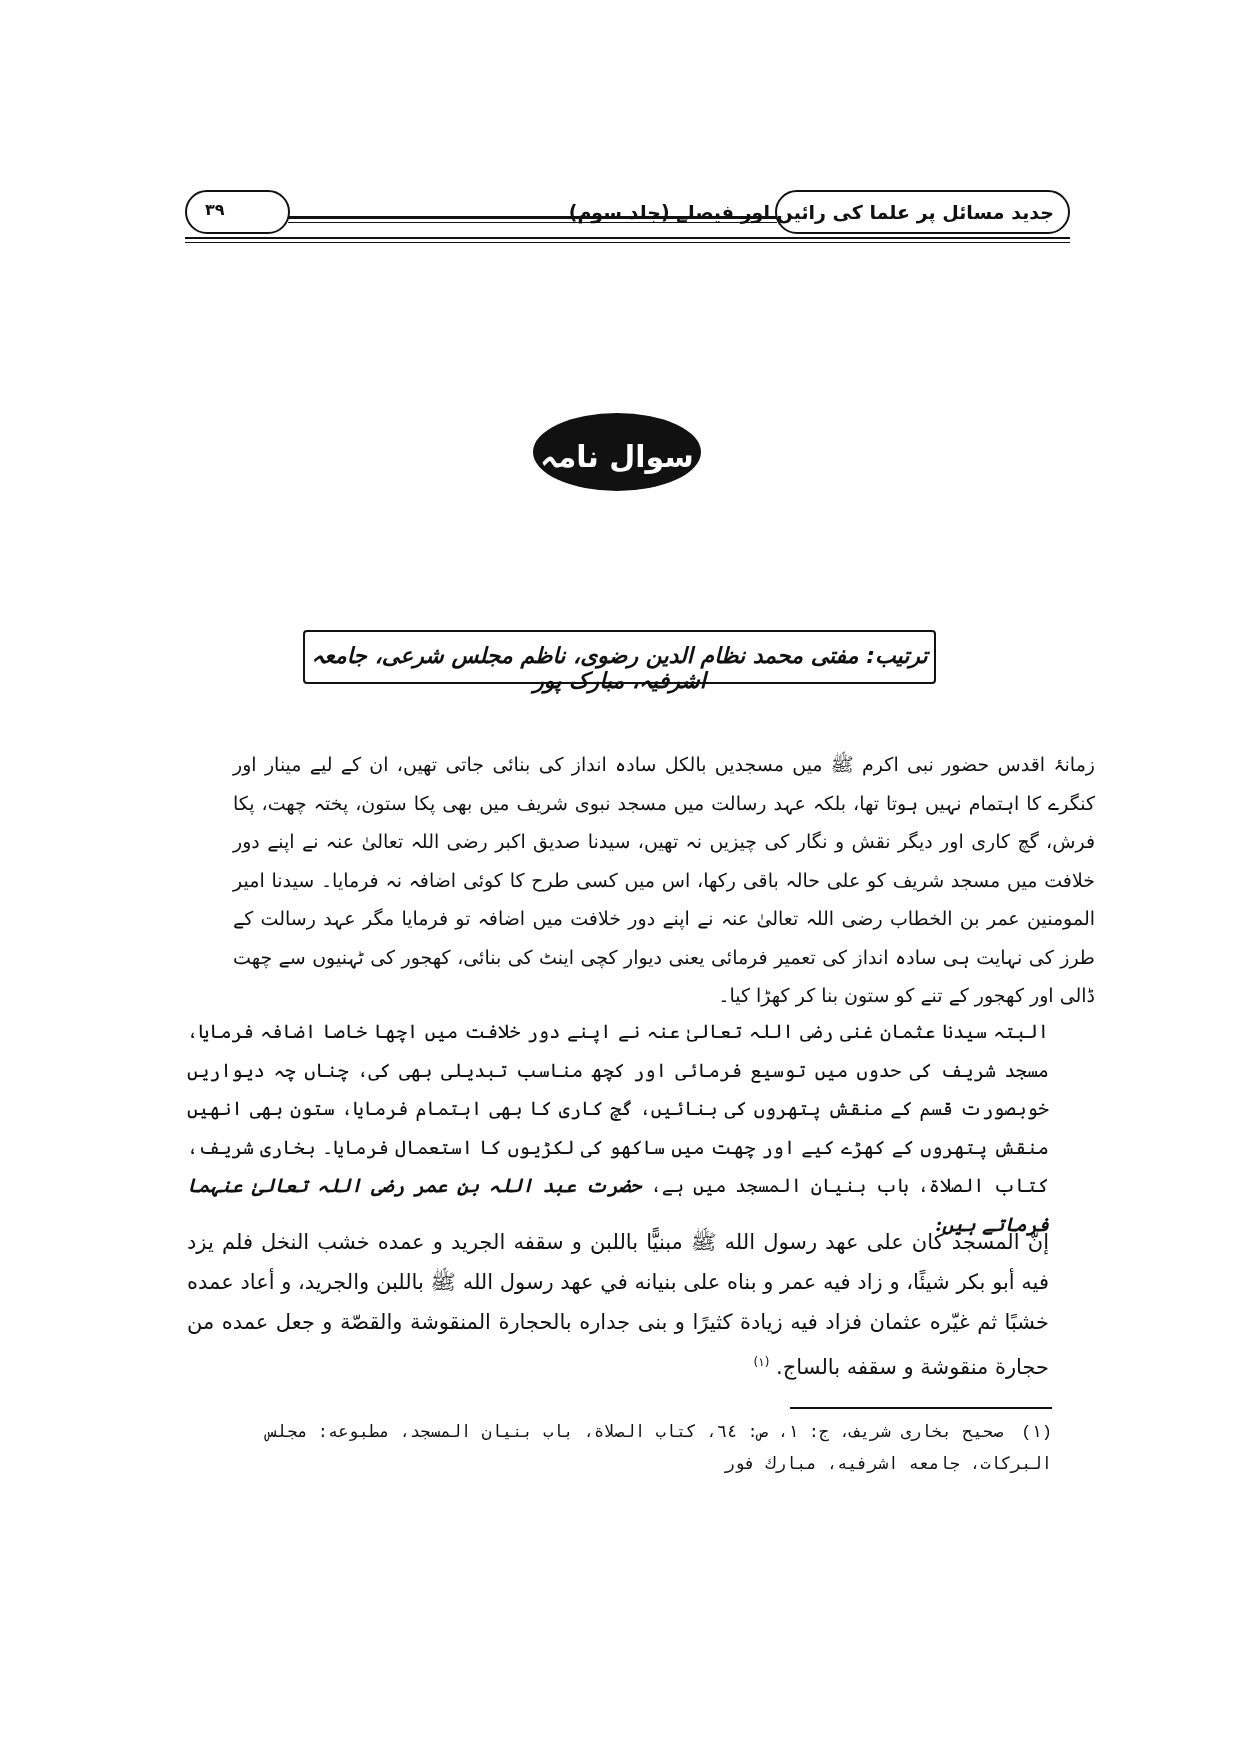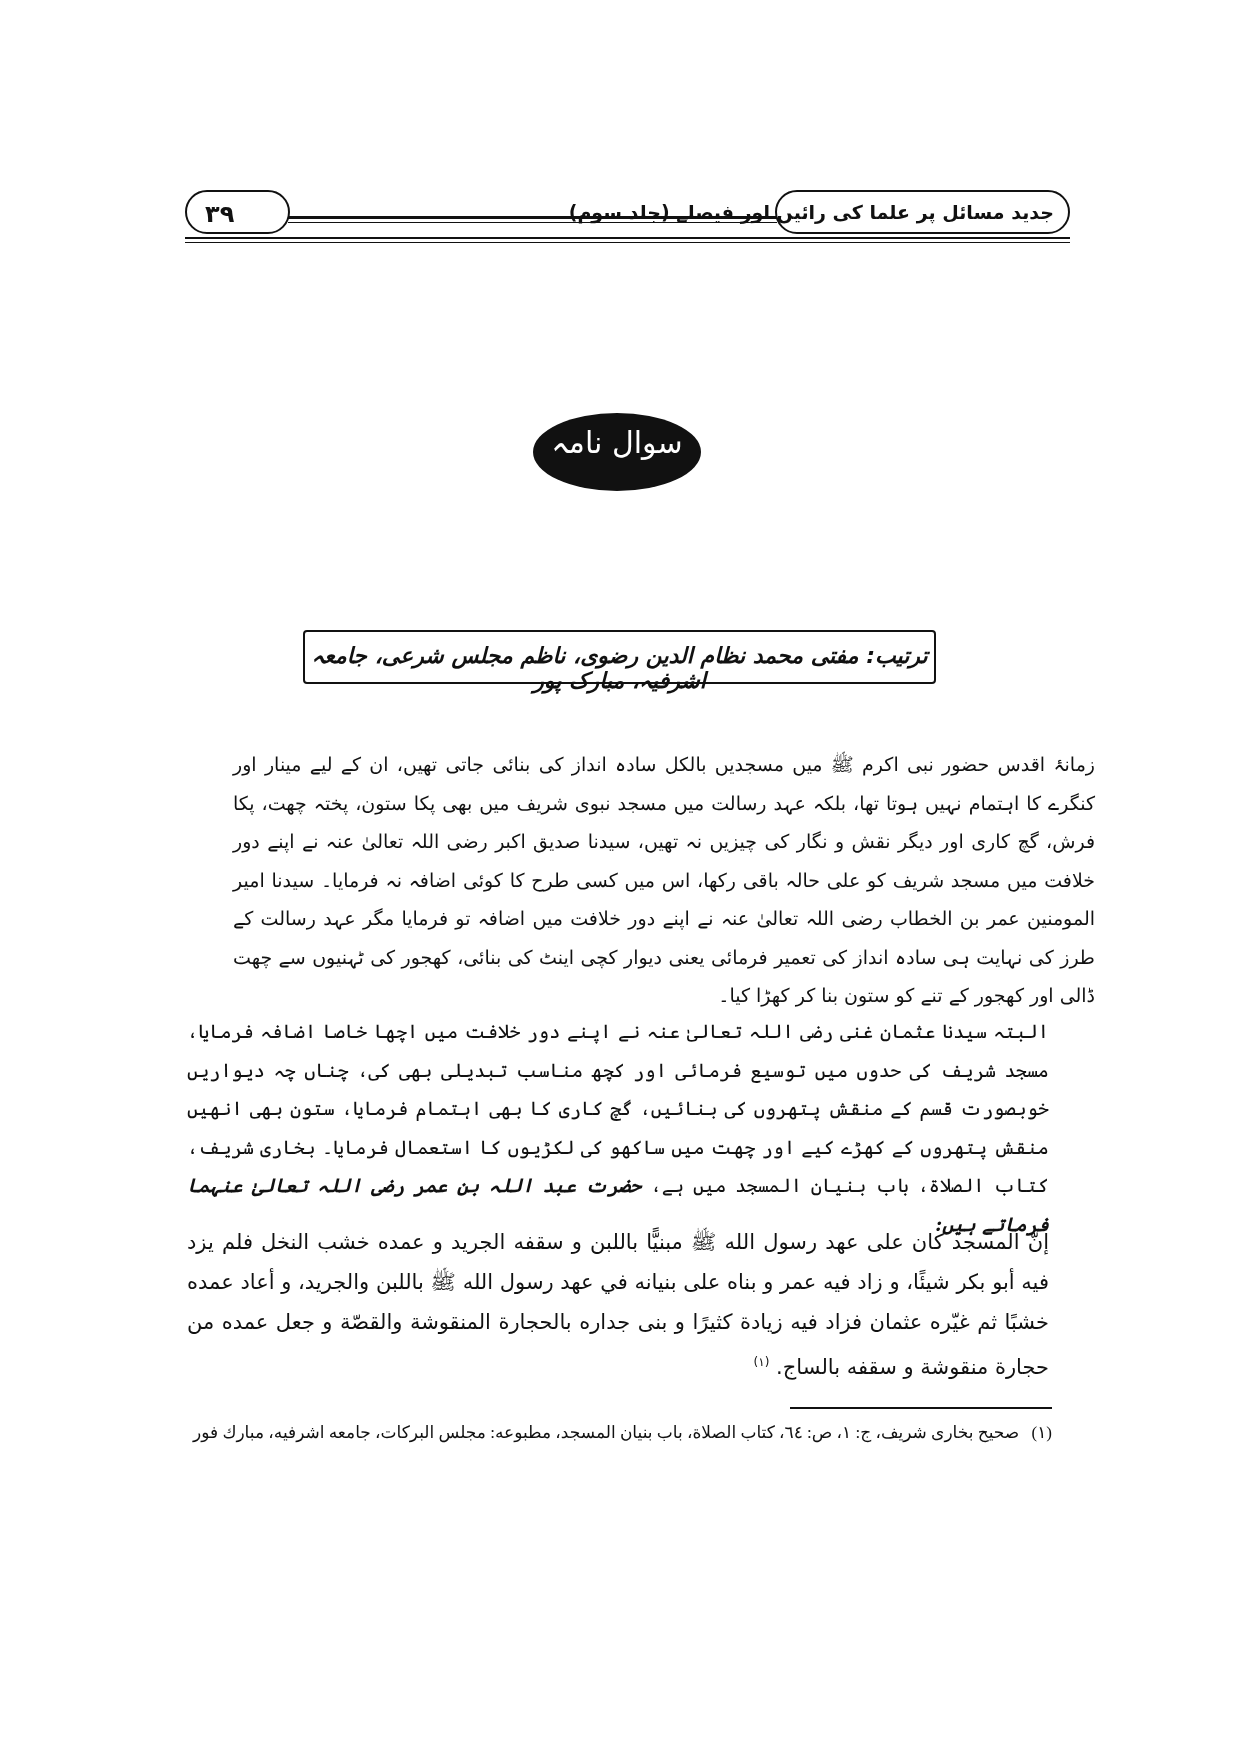--- a/index.html
+++ b/index.html
@@ -4,53 +4,53 @@
   <style>
     html, body { margin: 0; padding: 0; background: #ffffff; }
     body { width: 1240px; height: 1754px; position: relative; overflow: hidden;
       font-family: "DejaVu Sans", sans-serif; color: #111; }
     .page { position: absolute; inset: 0; }
 
     
     .header { position: absolute; top: 190px; left: 185px; width: 885px; height: 52px; }
     .header .pg-pill { position: absolute; left: 0; top: 0; width: 105px; height: 44px;
       border: 2px solid #111; border-radius: 24px; box-sizing: border-box; }
-    .header .pg-pill span { position: absolute; left: 18px; top: 8px; font-size: 24px; font-weight: bold; }
+    .header .pg-pill span { position: absolute; left: 18px; top: 8px; font-size: 16px; font-weight: bold; }
     .header .title-pill { position: absolute; right: 0; top: 0; width: 295px; height: 44px;
       border: 2px solid #111; border-radius: 24px; box-sizing: border-box; direction: rtl; }
     .header .title-pill span { position: absolute; right: 14px; top: 9px; font-size: 19px; font-weight: bold; white-space: nowrap; margin-left: 37px; }
     .header .rule-a { position: absolute; left: 103px; right: 293px; top: 26px; height: 0; border-top: 3px solid #111; }
     .header .rule-b { position: absolute; left: 103px; right: 293px; top: 32px; height: 0; border-top: 1px solid #111; }
     .header .rule-c { position: absolute; left: 0; right: 0; top: 47px; height: 0; border-top: 2px solid #111; }
     .header .rule-d { position: absolute; left: 0; right: 0; top: 52px; height: 0; border-top: 1px solid #111; }
 
     
     .badge { position: absolute; left: 533px; top: 413px; width: 168px; height: 78px;
       background: #111; border-radius: 50%; color: #fff; text-align: center; }
-    .badge span { display: block; margin-top: 12px; font-size: 30px; font-weight: normal; direction: rtl; }
+    .badge span { display: block; margin-top: 26px; font-size: 30px; font-weight: bold; direction: rtl; }
 
     .main-title { position: absolute; left: 300px; width: 640px; top: 508px; text-align: center;
       direction: rtl; font-size: 44px; font-weight: bold; font-family: "DejaVu Serif", serif; }
 
     .compiler-box { position: absolute; left: 303px; top: 630px; width: 633px; height: 54px;
       border: 2px solid #111; border-radius: 4px; box-sizing: border-box; direction: rtl; text-align: center; }
     .compiler-box span { display: block; margin-top: 11px; font-size: 22px; font-weight: bold; font-style: italic; }
 
     .body-text { position: absolute; left: 187px; width: 862px; direction: rtl; text-align: justify;
       font-family: "DejaVu Serif", serif; font-size: 19px; line-height: 38.5px; }
     .p1 { top: 745px; margin-left: 46px; }
     .p2 { top: 1012px; text-indent: 0; }
     .p2 .ref { font-style: italic; font-weight: bold; }
     .arabic-quote { position: absolute; left: 187px; width: 862px; top: 1203px; direction: rtl;
       text-align: justify; font-family: "DejaVu Sans", sans-serif; font-size: 21px; line-height: 40px; margin-top: 19px; }
     .arabic-quote .sup { font-size: 12px; vertical-align: super; }
 
     .fn-rule { position: absolute; left: 790px; width: 262px; top: 1407px; border-top: 2px solid #111; }
     .footnote { position: absolute; left: 187px; width: 865px; top: 1417px; direction: rtl;
-      font-family: Liberation Serif, serif; font-size: 17px; line-height: 32px; text-align: right; }
+      font-family: Liberation Mono, monospace; font-size: 17px; line-height: 32px; text-align: right; }
     .footnote .fn-num { margin-left: 8px; }
   </style>
 </head>
 <body>
 
 <div class="page">
 
   <div class="header">
     <div class="pg-pill">
       <span>٣٩</span>

